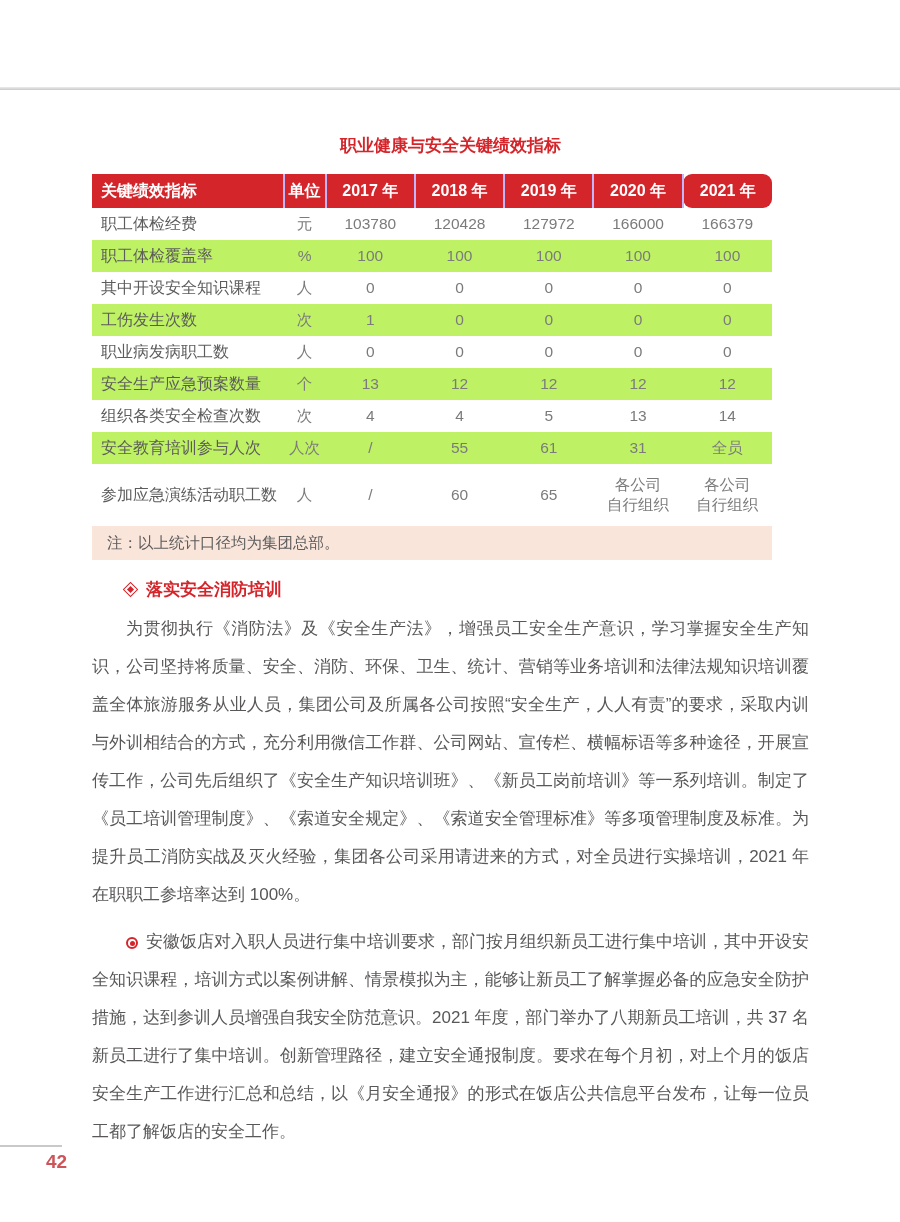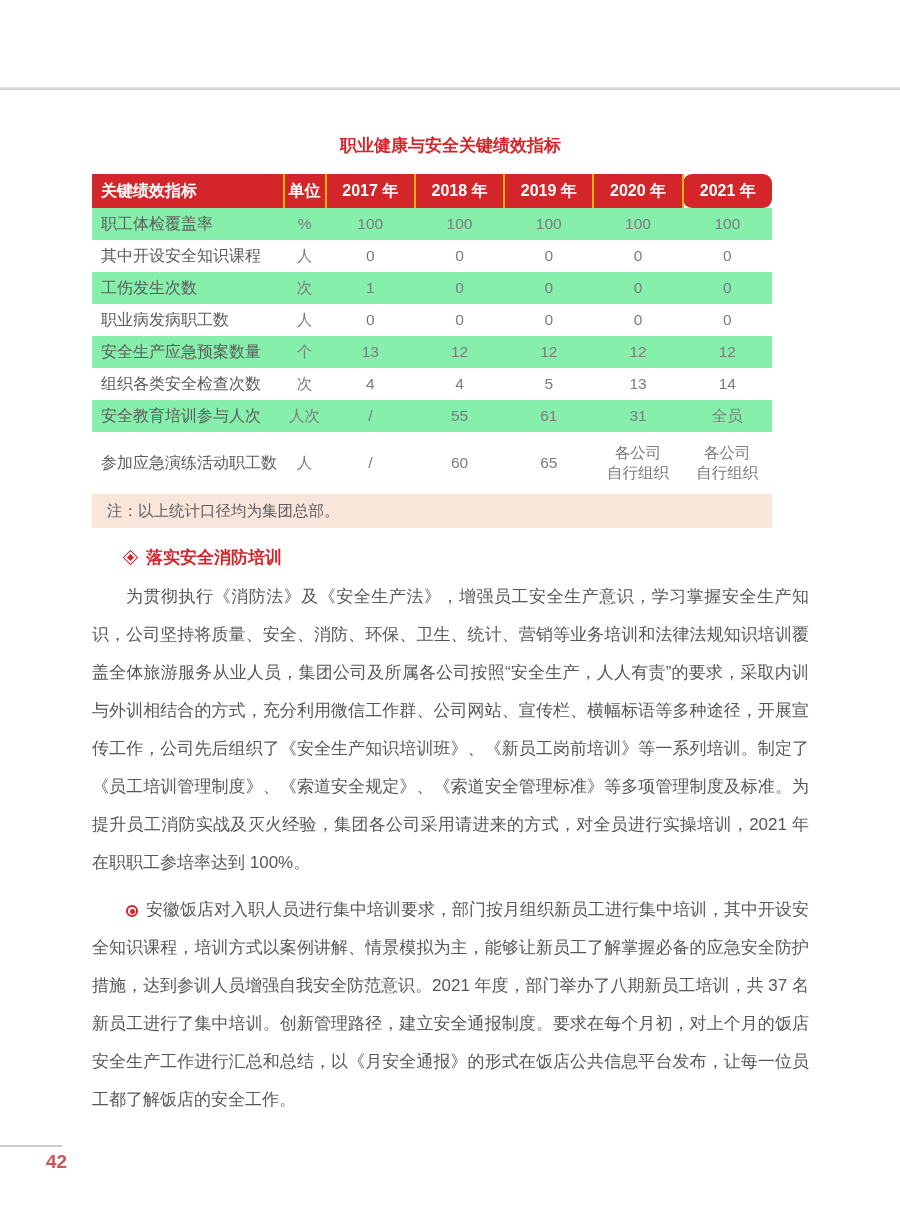--- a/index.html
+++ b/index.html
@@ -51,21 +51,21 @@
   table.kpi col.c-unit{width:42px;}
   table.kpi col.c-year{width:89px;}
   table.kpi thead th{
     background:#D4252B;
     color:#ffffff;
     font-size:16px;
     font-weight:bold;
     height:34px;
     padding:0;
     text-align:center;
-    border-right:2px solid #eab308;
+    border-right:2px solid #c4b5fd;
   }
   table.kpi thead th:last-child{border-right:none;border-radius:9px;}
   table.kpi thead th.h-label{
     text-align:left;
     padding-left:9px;
   }
   table.kpi tbody td{
     font-size:15.5px;
     height:32px;
     padding:0;
@@ -73,21 +73,21 @@
     color:#7b7b7b;
     white-space:pre-line;
     line-height:20px;
   }
   table.kpi tbody td.t-label{
     text-align:left;
     padding-left:9px;
     color:#5c5c5c;
     font-size:16px;
   }
-  table.kpi tbody tr.pink td{background:#86efac;}
+  table.kpi tbody tr.pink td{background:#bef264;}
   table.kpi tbody tr.tall td{height:62px;}
   table.kpi tbody tr.note-row td{
     background:#FAE5DB;
     text-align:left;
     padding-left:15px;
     height:34px;
     color:#5c5c5c;
     font-size:15.5px;
   }
   .section-heading{
@@ -180,20 +180,29 @@
           <th class="h-label">关键绩效指标</th>
           <th>单位</th>
           <th>2017 年</th>
           <th>2018 年</th>
           <th>2019 年</th>
           <th>2020 年</th>
           <th>2021 年</th>
         </tr>
       </thead>
       <tbody>
+        <tr>
+          <td class="t-label">职工体检经费</td>
+          <td>元</td>
+          <td>103780</td>
+          <td>120428</td>
+          <td>127972</td>
+          <td>166000</td>
+          <td>166379</td>
+        </tr>
         <tr class="pink">
           <td class="t-label">职工体检覆盖率</td>
           <td>%</td>
           <td>100</td>
           <td>100</td>
           <td>100</td>
           <td>100</td>
           <td>100</td>
         </tr>
         <tr>

